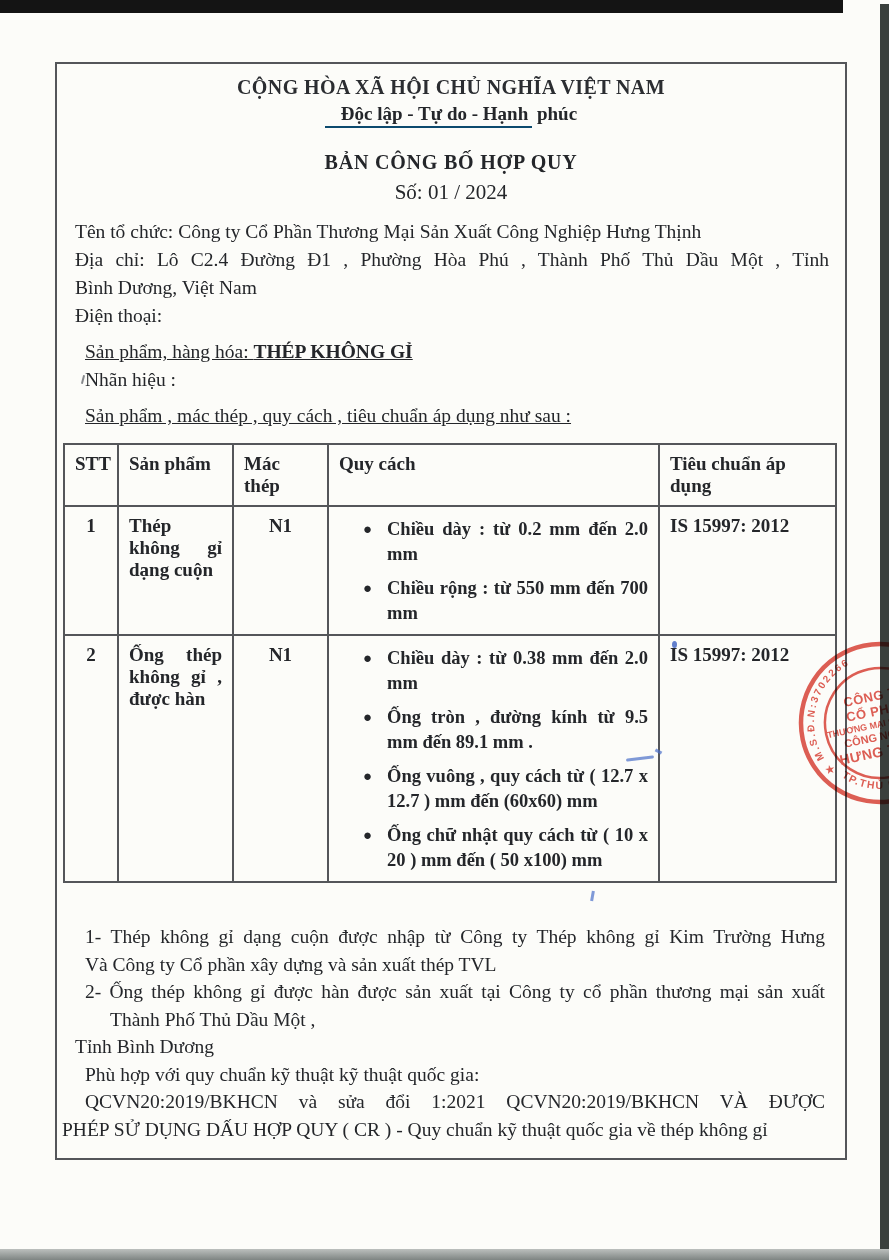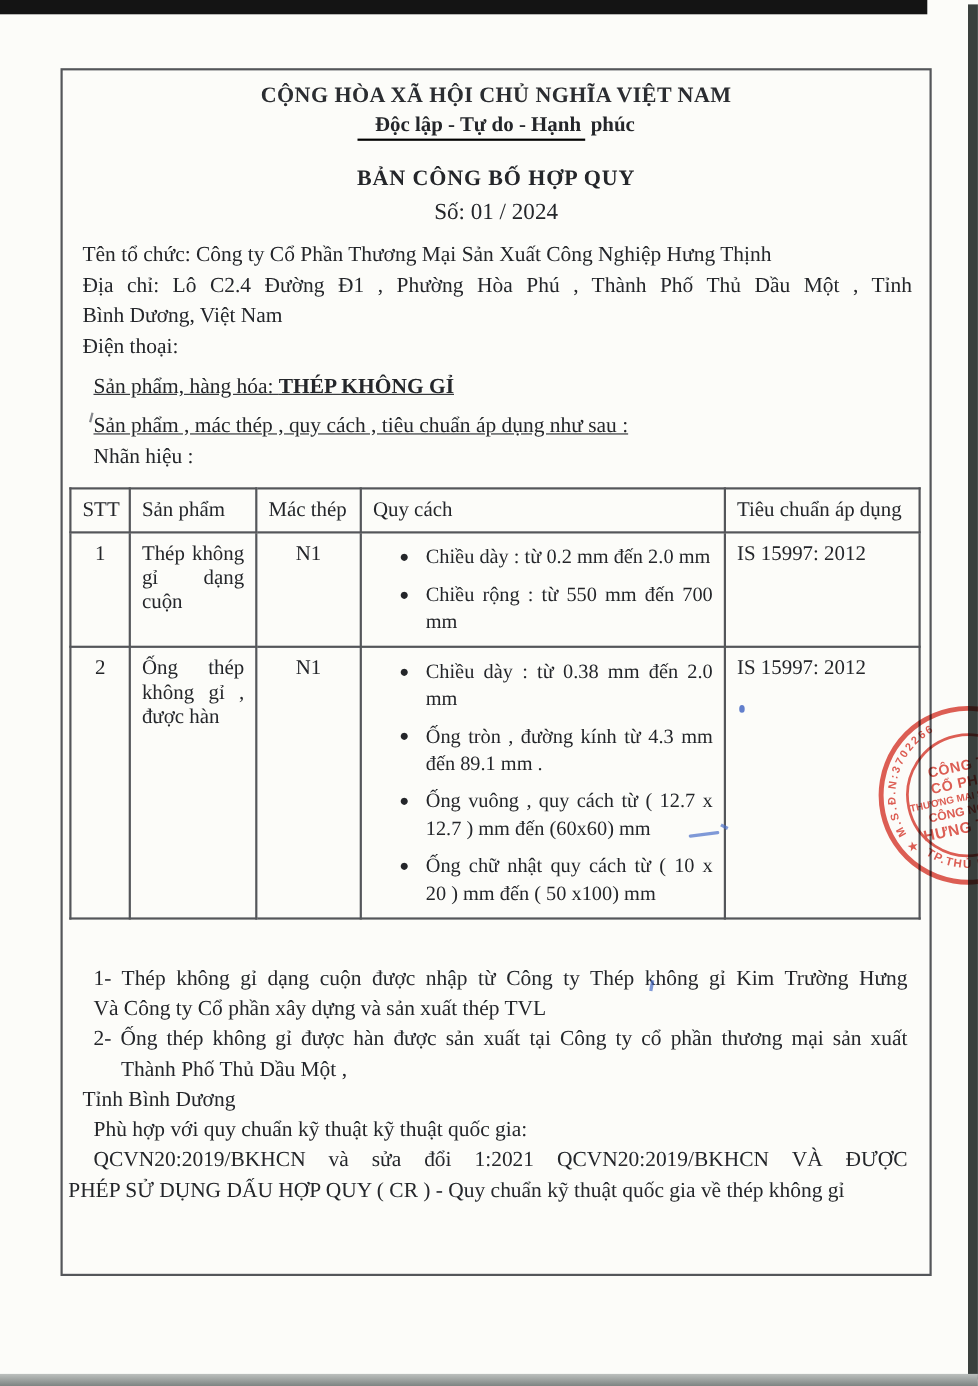--- a/index.html
+++ b/index.html
@@ -15,35 +15,35 @@
   .scan-bottom-bar { position:absolute; left:0; top:1249px; width:889px; height:11px;
                      background:linear-gradient(#bcc0be,#7e8482); }
 
   
   .frame { position:absolute; left:55px; top:62px; width:788px; height:1094px;
            border:2px solid #54565a; }
 
   .center { text-align:center; }
   .country { margin-top:12px; font-size:20px; font-weight:bold; letter-spacing:.4px; color:#2b2d31; }
   .motto   { margin-top:4px; font-size:19px; font-weight:bold; }
-  .motto-underline { border-bottom:2px solid #000000; padding:0 4px 2px 16px; }
+  .motto-underline { border-bottom:2px solid #0c4a6e; padding:0 4px 2px 16px; }
   .doc-title { margin-top:26px; font-size:20px; font-weight:bold; letter-spacing:.8px; }
   .doc-number { margin-top:6px; font-size:21px; }
 
   .info { margin:13px 16px 0 18px; font-size:19.5px; line-height:28px; }
   .justify-line { text-align:justify; text-align-last:justify; }
   .info-sub { margin-left:10px; }
   .gap-top-sm { margin-top:8px;text-decoration:underline; }
   .product-value { font-weight:bold; }
 
   table.spec-table { border-collapse:collapse; table-layout:fixed; width:772px;
                      margin:13px 0 0 6px; font-size:19px; }
   .spec-table th, .spec-table td {
     border:2px solid #54565a; vertical-align:top; padding:8px 10px;
-    font-weight:normal; text-align:left;
+    font-weight:bold; text-align:left;
   }
   .spec-table th.c-stt, .spec-table td.c-stt { text-align:center; }
   .spec-table td.c-grade { text-align:center; }
   .spec-table td.c-product { text-align:justify; }
   .col-stt{width:54px} .col-product{width:115px} .col-grade{width:95px}
   .col-specs{width:331px} .col-standard{width:177px}
 
   ul.specs { list-style:none; margin:2px 0 0 24px; padding:0; font-size:18.5px; }
   ul.specs li { display:flex; margin-bottom:9px; line-height:25px; }
   ul.specs li:last-child { margin-bottom:0; }
@@ -100,22 +100,22 @@
     <div class="doc-title center">BẢN CÔNG BỐ HỢP QUY</div>
 
     <div class="doc-number center">Số: 01 / 2024</div>
 
     <div class="info">
       <div>Tên tổ chức: Công ty Cổ Phần Thương Mại Sản Xuất Công Nghiệp Hưng Thịnh</div>
       <div class="justify-line">Địa chỉ: Lô C2.4 Đường Đ1 , Phường Hòa Phú , Thành Phố Thủ Dầu Một , Tỉnh</div>
       <div>Bình Dương, Việt Nam</div>
       <div>Điện thoại:</div>
       <div class="info-sub gap-top-sm"><span>Sản phẩm, hàng hóa: </span><span class="product-value">THÉP KHÔNG GỈ</span></div>
+      <div class="info-sub">Nhãn hiệu :</div>
       <div class="info-sub gap-top-sm">Sản phẩm , mác thép , quy cách , tiêu chuẩn áp dụng như sau :</div>
-      <div class="info-sub">Nhãn hiệu :</div>
     </div>
 
     <table class="spec-table">
       <colgroup>
         <col class="col-stt">
           <col class="col-product">
           <col class="col-grade">
         <col class="col-specs">
           <col class="col-standard">
       </colgroup>
@@ -150,21 +150,21 @@
         <td class="c-product">Ống thép không gỉ , được hàn</td>
         <td class="c-grade">N1</td>
         <td>
           <ul class="specs">
             <li>
                   <span class="bullet">●</span>
                   <span class="spec-text">Chiều dày : từ 0.38 mm đến 2.0 mm</span>
                 </li>
             <li>
                   <span class="bullet">●</span>
-                  <span class="spec-text">Ống tròn , đường kính từ 4.3 mm đến 89.1 mm .</span>
+                  <span class="spec-text">Ống tròn , đường kính từ 9.5 mm đến 89.1 mm .</span>
                 </li>
             <li>
                   <span class="bullet">●</span>
                   <span class="spec-text">Ống vuông , quy cách từ ( 12.7 x 12.7 ) mm đến (60x60) mm</span>
                 </li>
             <li>
                   <span class="bullet">●</span>
                   <span class="spec-text">Ống chữ nhật quy cách từ ( 10 x 20 ) mm đến ( 50 x100) mm</span>
                 </li>
           </ul>

